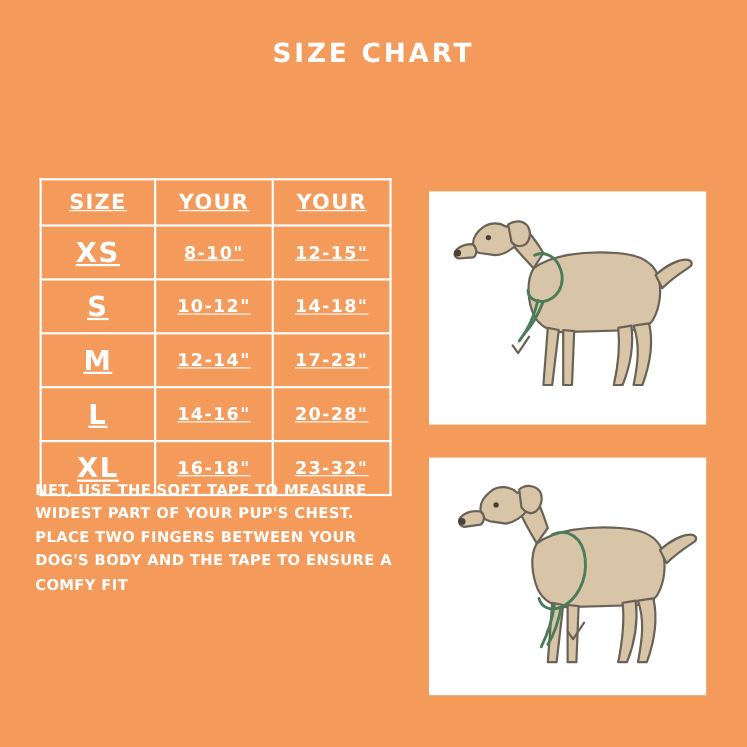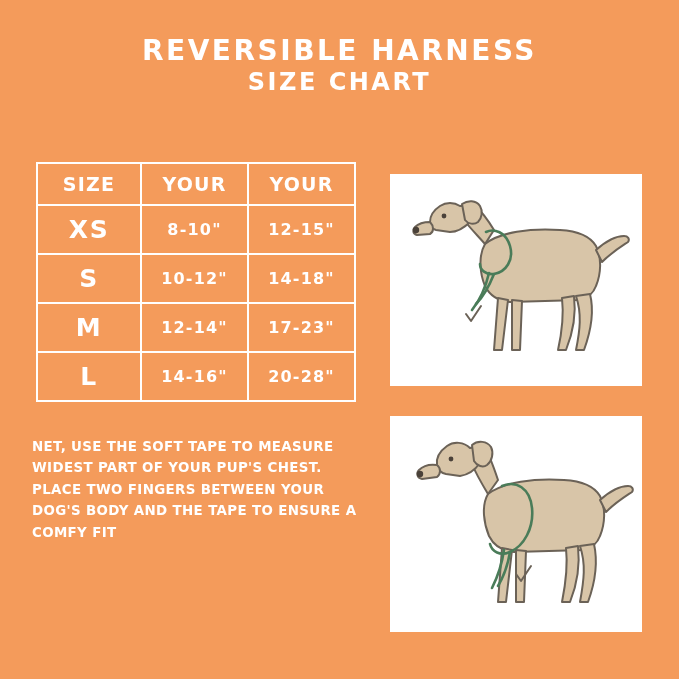--- a/index.html
+++ b/index.html
@@ -57,20 +57,21 @@
     table-layout: fixed;
   }
   table.size-chart th,
   table.size-chart td {
     border: 2px solid #FFFFFF;
     color: #FFFFFF;
     text-align: center;
     font-family: "DejaVu Sans", sans-serif;
     font-weight: bold;
     letter-spacing: 1.2px;
+    text-decoration: underline;
   }
   table.size-chart th {
     font-size: 19px;
     padding: 9px 0 9px 0;
   }
   table.size-chart td {
     font-size: 16px;
     padding: 9px 0 9px 0;
   }
   table.size-chart td.size-cell {
@@ -118,21 +119,20 @@
     width: 100%;
     height: 100%;
   }
 </style>
 </head>
 <body>
 
 <div class="page">
 
   <div class="title-block">
-    <div class="title-line title-line-1">REVERSIBLE HARNESS</div>
     <div class="title-line title-line-2">SIZE CHART</div>
   </div>
 
   <div class="content">
 
     <div class="table-wrap">
       <table class="size-chart">
         <colgroup>
           <col class="c-size">
             <col class="c-neck">
@@ -159,20 +159,25 @@
           <tr>
             <td class="size-cell">M</td>
             <td>12-14"</td>
             <td>17-23"</td>
           </tr>
           <tr>
             <td class="size-cell">L</td>
             <td>14-16"</td>
             <td>20-28"</td>
           </tr>
+          <tr>
+            <td class="size-cell">XL</td>
+            <td>16-18"</td>
+            <td>23-32"</td>
+          </tr>
         </tbody>
       </table>
     </div>
 
     <div class="notes">
       <p class="note">NET, USE THE SOFT TAPE TO MEASURE WIDEST PART OF YOUR PUP'S CHEST. PLACE TWO FINGERS BETWEEN YOUR DOG'S BODY AND THE TAPE TO ENSURE A COMFY FIT</p>
     </div>
 
     <div class="panel panel-top">
       <svg viewBox="0 0 252 212" xmlns="http://www.w3.org/2000/svg">

